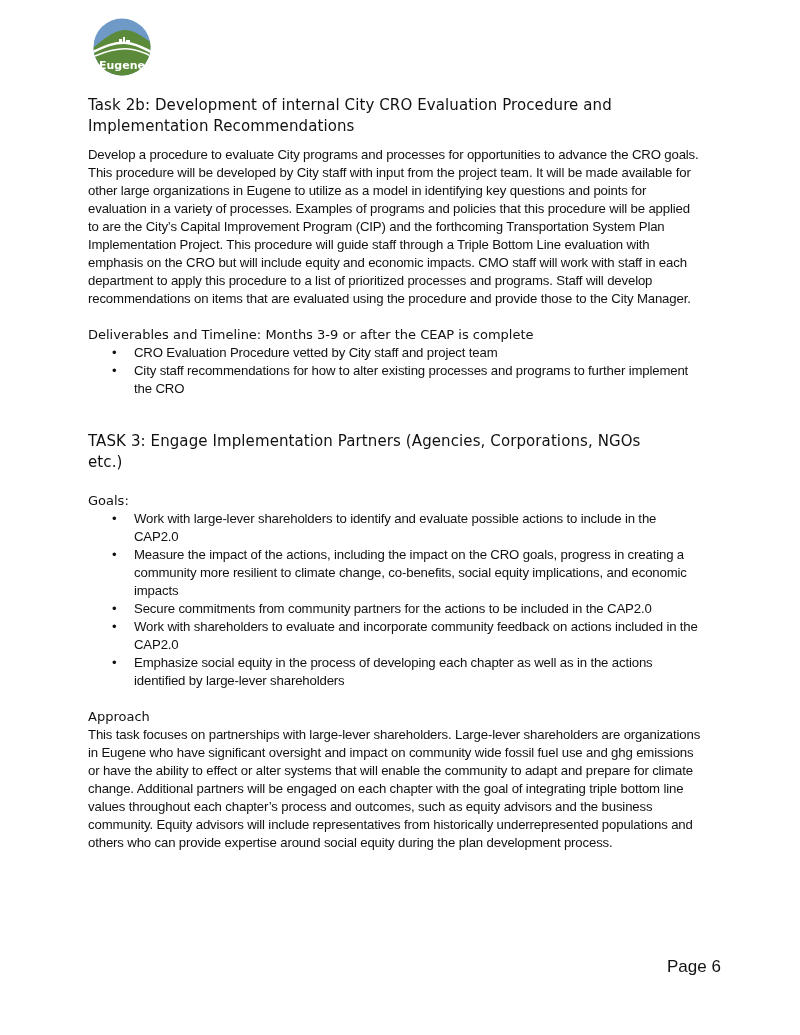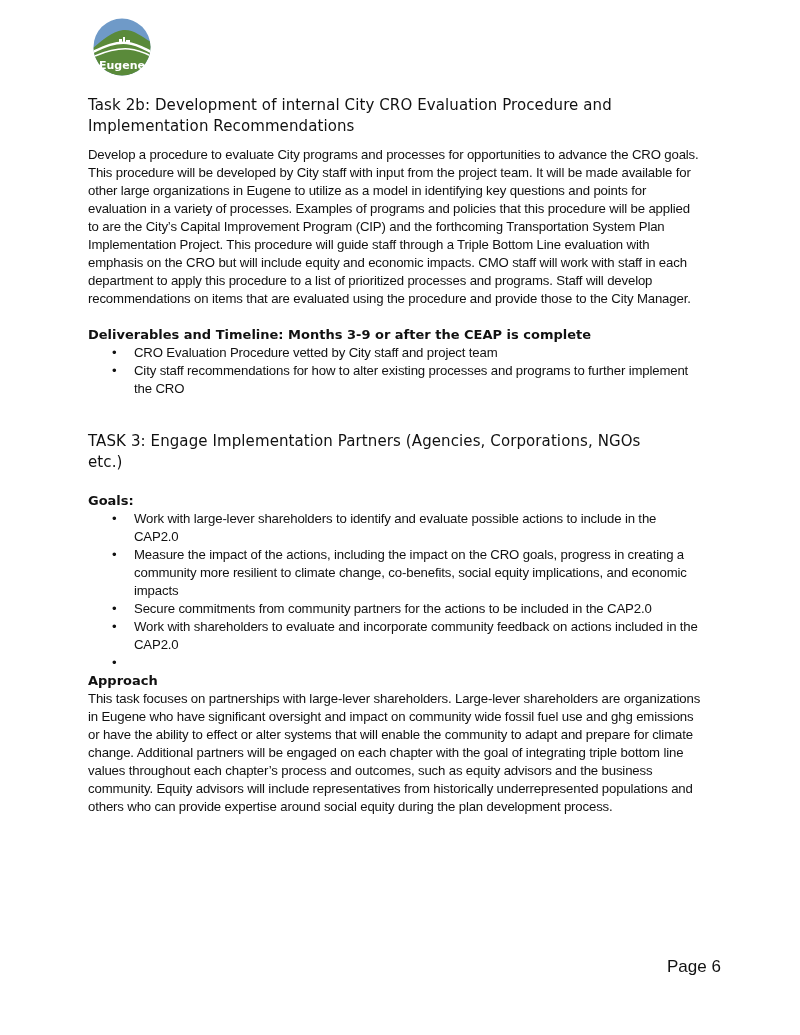--- a/index.html
+++ b/index.html
@@ -1,21 +1,21 @@
 <!DOCTYPE html>
 <html><head>
   <meta charset="utf-8">
   <style>
     html, body { margin: 0; padding: 0; background: #ffffff; }
     body { width: 800px; height: 1035px; position: relative; overflow: hidden; color: #111; }
     .page { position: absolute; left: 0; top: 0; width: 800px; height: 1035px; background: #fff; padding-left: 44px; }
     .logo { position: absolute; left: 93px; top: 18px; width: 58px; height: 58px; }
     .content { position: absolute; left: 88px; top: 95px; width: 615px; }
     .h-section { font-family: "DejaVu Sans", sans-serif; font-size: 15px; line-height: 21px; margin: 0; font-weight: normal; color: #111; letter-spacing: 0.1px; }
-    .h-sub { font-family: "DejaVu Sans", sans-serif; font-size: 13px; line-height: 18px; margin: 0; font-weight: bold; color: #111; }
+    .h-sub { font-family: "DejaVu Sans", sans-serif; font-size: 13px; line-height: 18px; margin: 0; font-weight: normal; color: #111; }
     .body-text { font-family: "Liberation Sans", sans-serif; font-size: 13.2px; line-height: 18px; margin: 0; color: #111; letter-spacing: -0.15px; }
     ul.bullets { margin: 0; padding: 0; list-style: none; }
     ul.bullets li { position: relative; padding-left: 46px; font-family: "Liberation Sans", sans-serif; font-size: 13.2px; line-height: 18px; color: #111; letter-spacing: -0.15px; }
     ul.bullets li .bullet { position: absolute; left: 24px; top: 0; }
     .page-num { position: absolute; left: 667px; top: 957px; font-family: Liberation Sans, sans-serif; font-size: 17px; color: #111; }
   </style>
 </head>
 <body>
 
 <div class="page">
@@ -57,21 +57,21 @@
       <span>TASK 3: Engage Implementation Partners (Agencies, Corporations, NGOs</span><br>
       <span>etc.)</span>
     </h2>
 
     <h3 class="h-sub" style="margin-top:19px;">Goals:</h3>
     <ul class="bullets">
       <li><span class="bullet">•</span><span>Work with large-lever shareholders to identify and evaluate possible actions to include in the CAP2.0</span></li>
       <li><span class="bullet">•</span><span>Measure the impact of the actions, including the impact on the CRO goals, progress in creating a community more resilient to climate change, co-benefits, social equity implications, and economic impacts</span></li>
       <li><span class="bullet">•</span><span>Secure commitments from community partners for the actions to be included in the CAP2.0</span></li>
       <li><span class="bullet">•</span><span>Work with shareholders to evaluate and incorporate community feedback on actions included in the CAP2.0</span></li>
-      <li><span class="bullet">•</span></li>
+      <li><span class="bullet">•</span><span>Emphasize social equity in the process of developing each chapter as well as in the actions identified by large-lever shareholders</span></li>
     </ul>
 
     <h3 class="h-sub" style="margin-top:18px;">Approach</h3>
     <p class="body-text">This task focuses on partnerships with large-lever shareholders. Large-lever shareholders are organizations in Eugene who have significant oversight and impact on community wide fossil fuel use and ghg emissions or have the ability to effect or alter systems that will enable the community to adapt and prepare for climate change. Additional partners will be engaged on each chapter with the goal of integrating triple bottom line values throughout each chapter’s process and outcomes, such as equity advisors and the business community. Equity advisors will include representatives from historically underrepresented populations and others who can provide expertise around social equity during the plan development process.</p>
   </div>
 
   <div class="page-num">Page 6</div>
 </div>
 
 </body></html>

